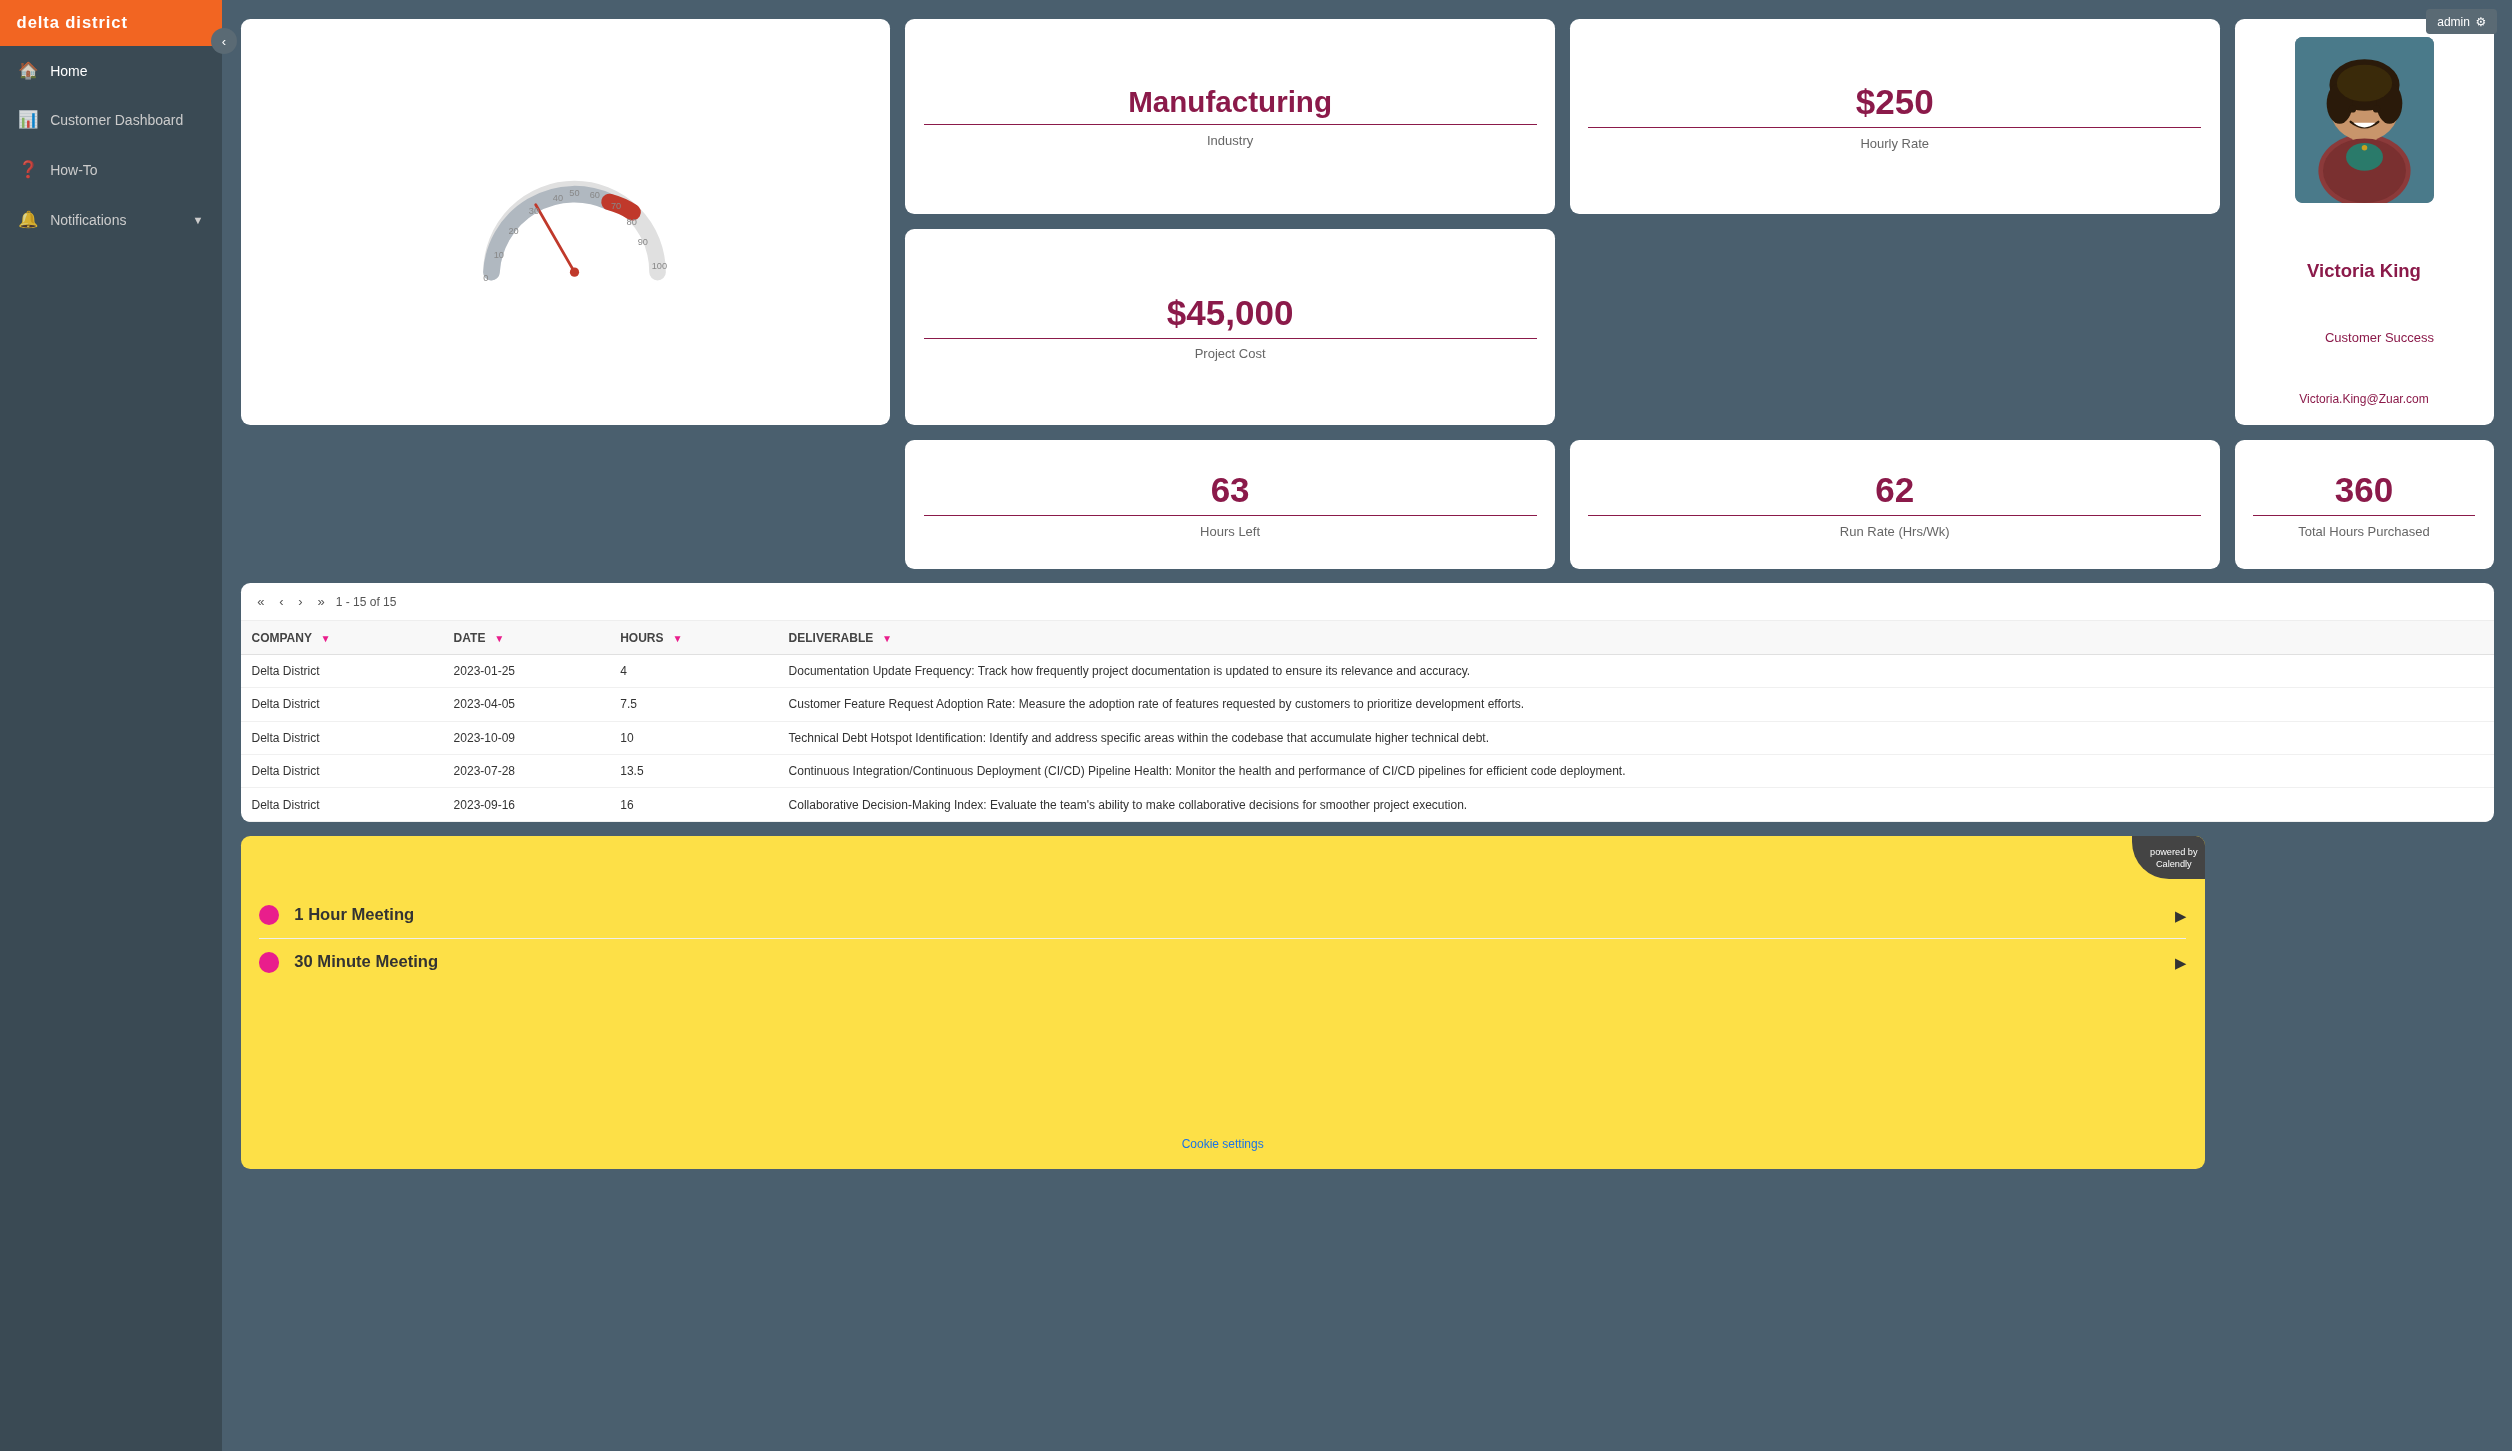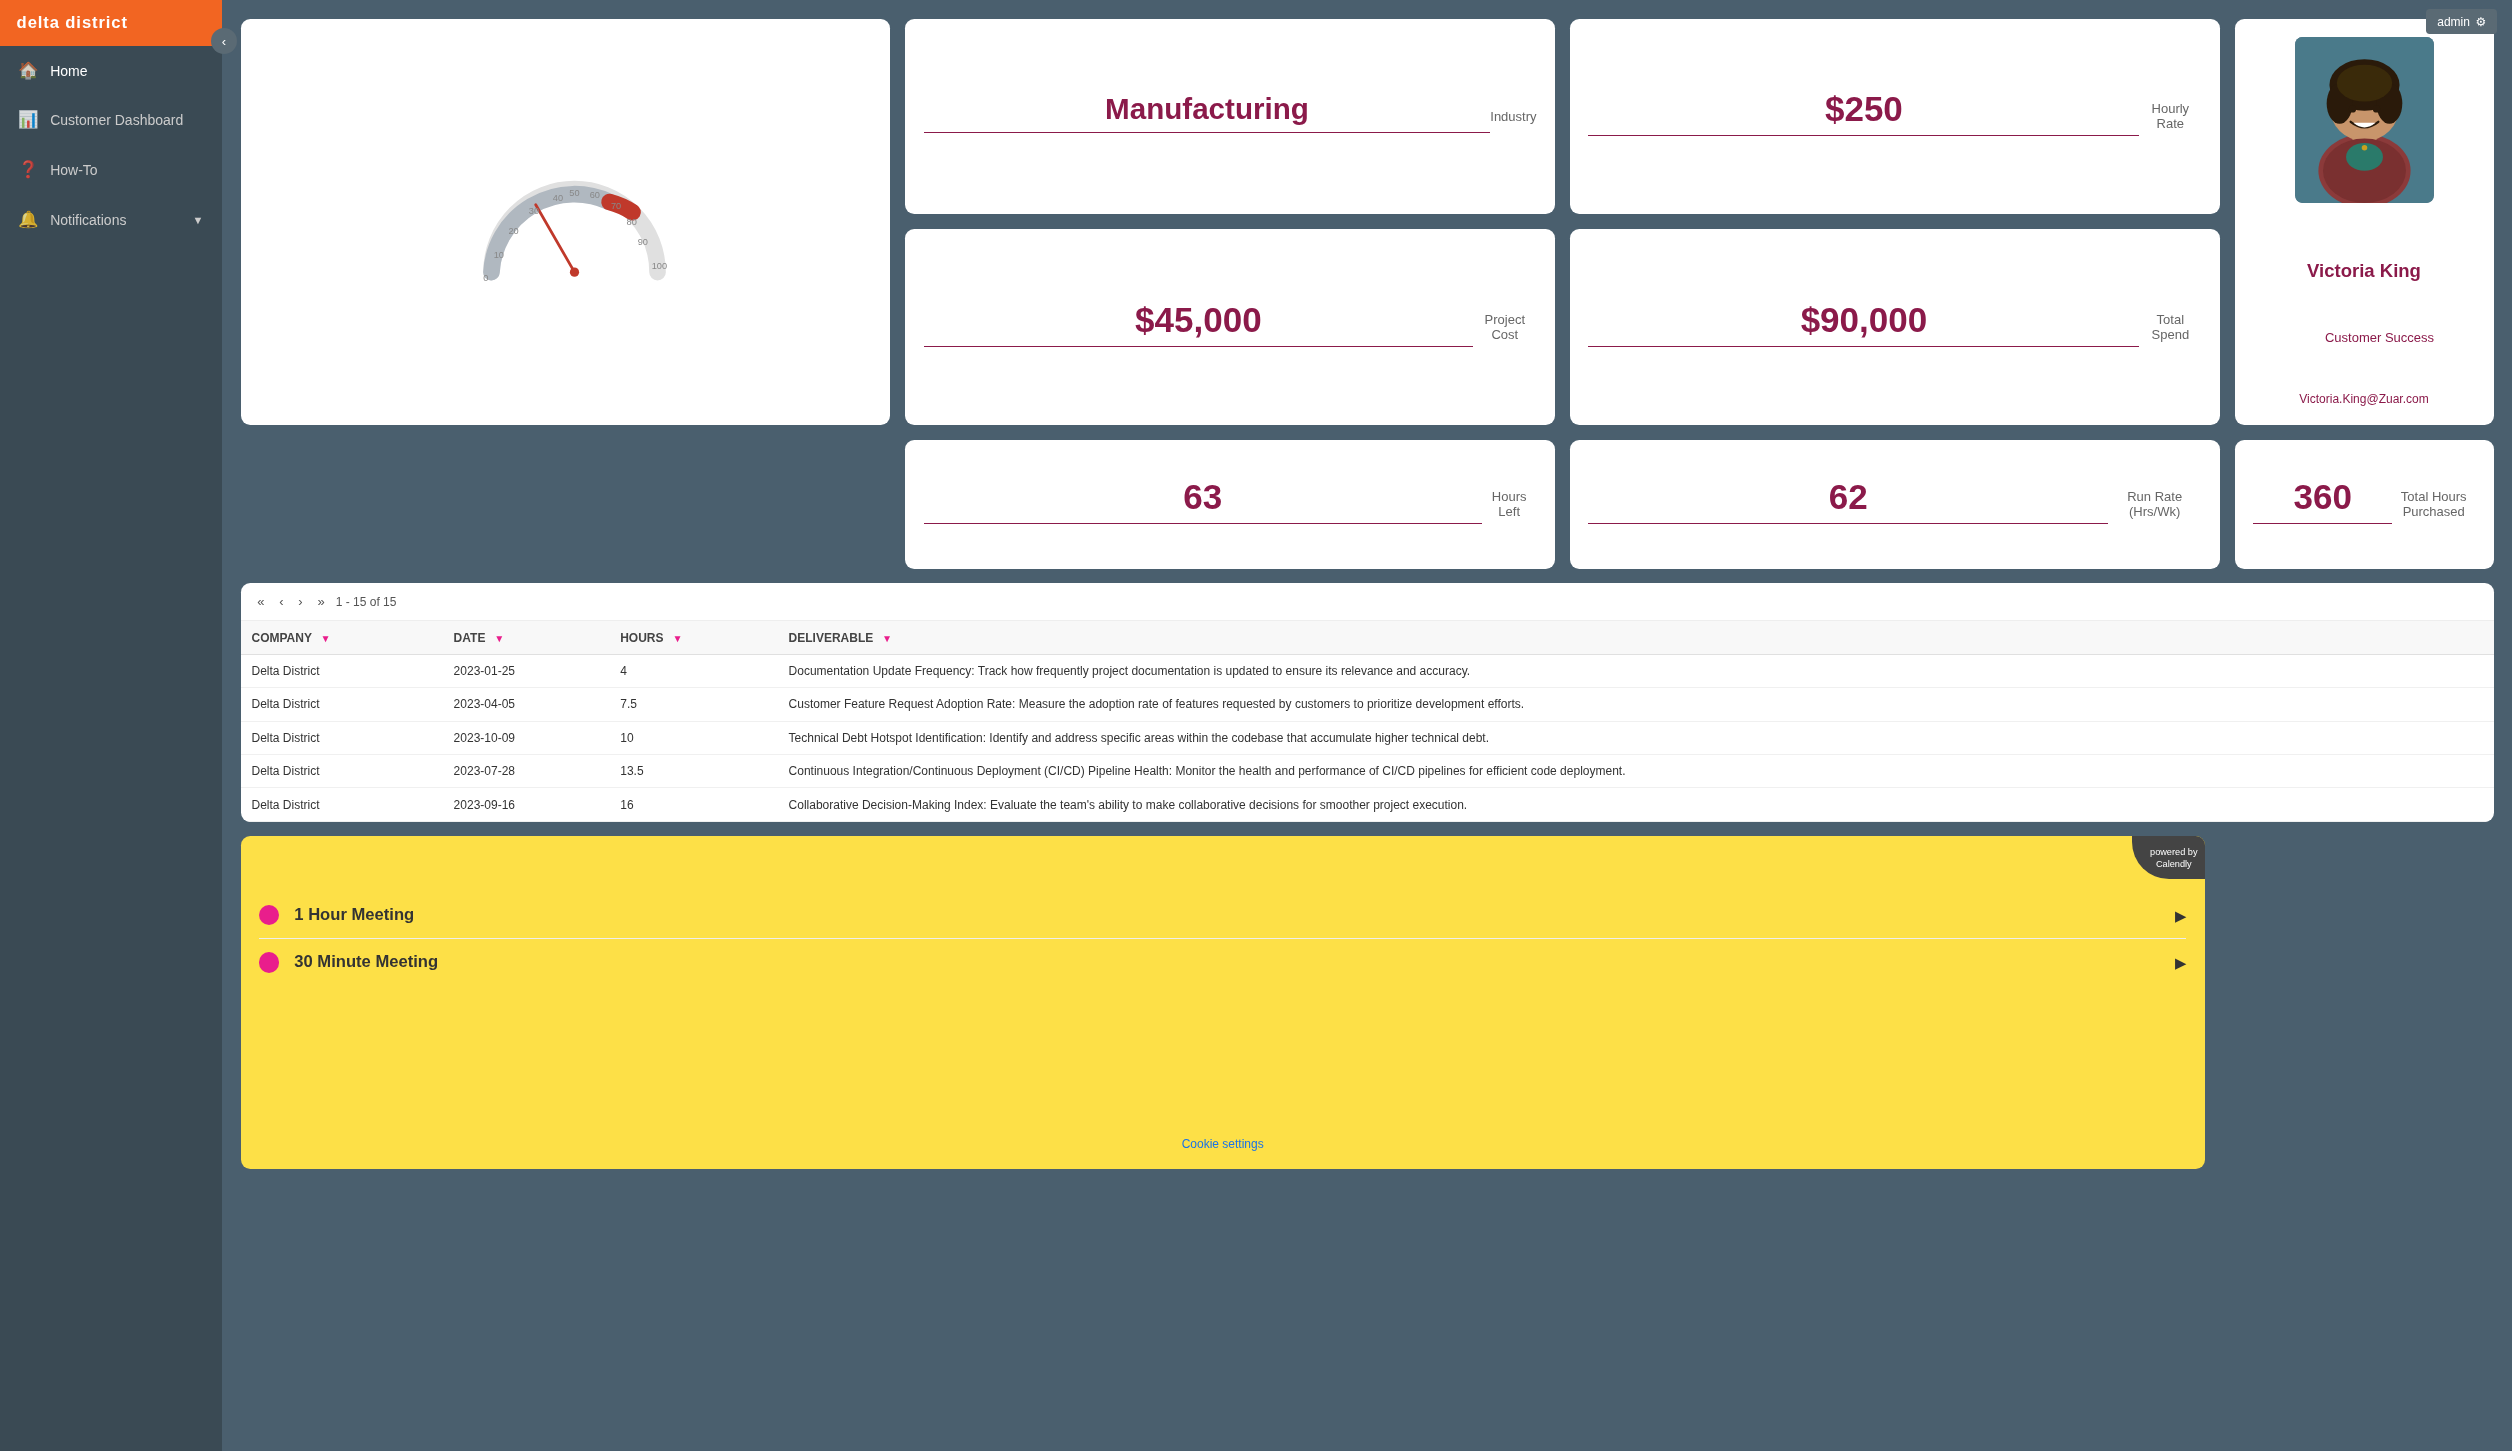--- a/index.html
+++ b/index.html
@@ -94,21 +94,21 @@
       grid-template-rows: auto auto auto;
       gap: 14.8px;
       margin-bottom: 14.8px;
     }
 
     .card {
       background: white;
       border-radius: 9.2px;
       padding: 18.5px;
       display: flex;
-      flex-direction: row;
+      flex-direction: column;
       align-items: center;
       justify-content: center;
       min-height: 129px;
     }
 
     .card-value {
       font-size: 35px;
       font-weight: 700;
       color: #8b1a4a;
       border-bottom: 1.8px solid #8b1a4a;
@@ -413,24 +413,20 @@
       <div class="profile-name">Victoria King</div>
       <div class="profile-role">Customer Success</div>
       <div class="profile-email">Victoria.King@Zuar.com</div>
     </div>
 
     <div class="card">
       <div class="card-value">$45,000</div>
       <div class="card-label">Project Cost</div>
     </div>
 
-    <div class="card">
-      <div class="card-value">$90,000</div>
-      <div class="card-label">Total Spend</div>
-    </div>
 
   <div class="card" style="grid-column: 2;">
       <div class="card-value">63</div>
       <div class="card-label">Hours Left</div>
     </div>
       <div class="card">
       <div class="card-value">62</div>
       <div class="card-label">Run Rate (Hrs/Wk)</div>
     </div>
       <div class="card">

